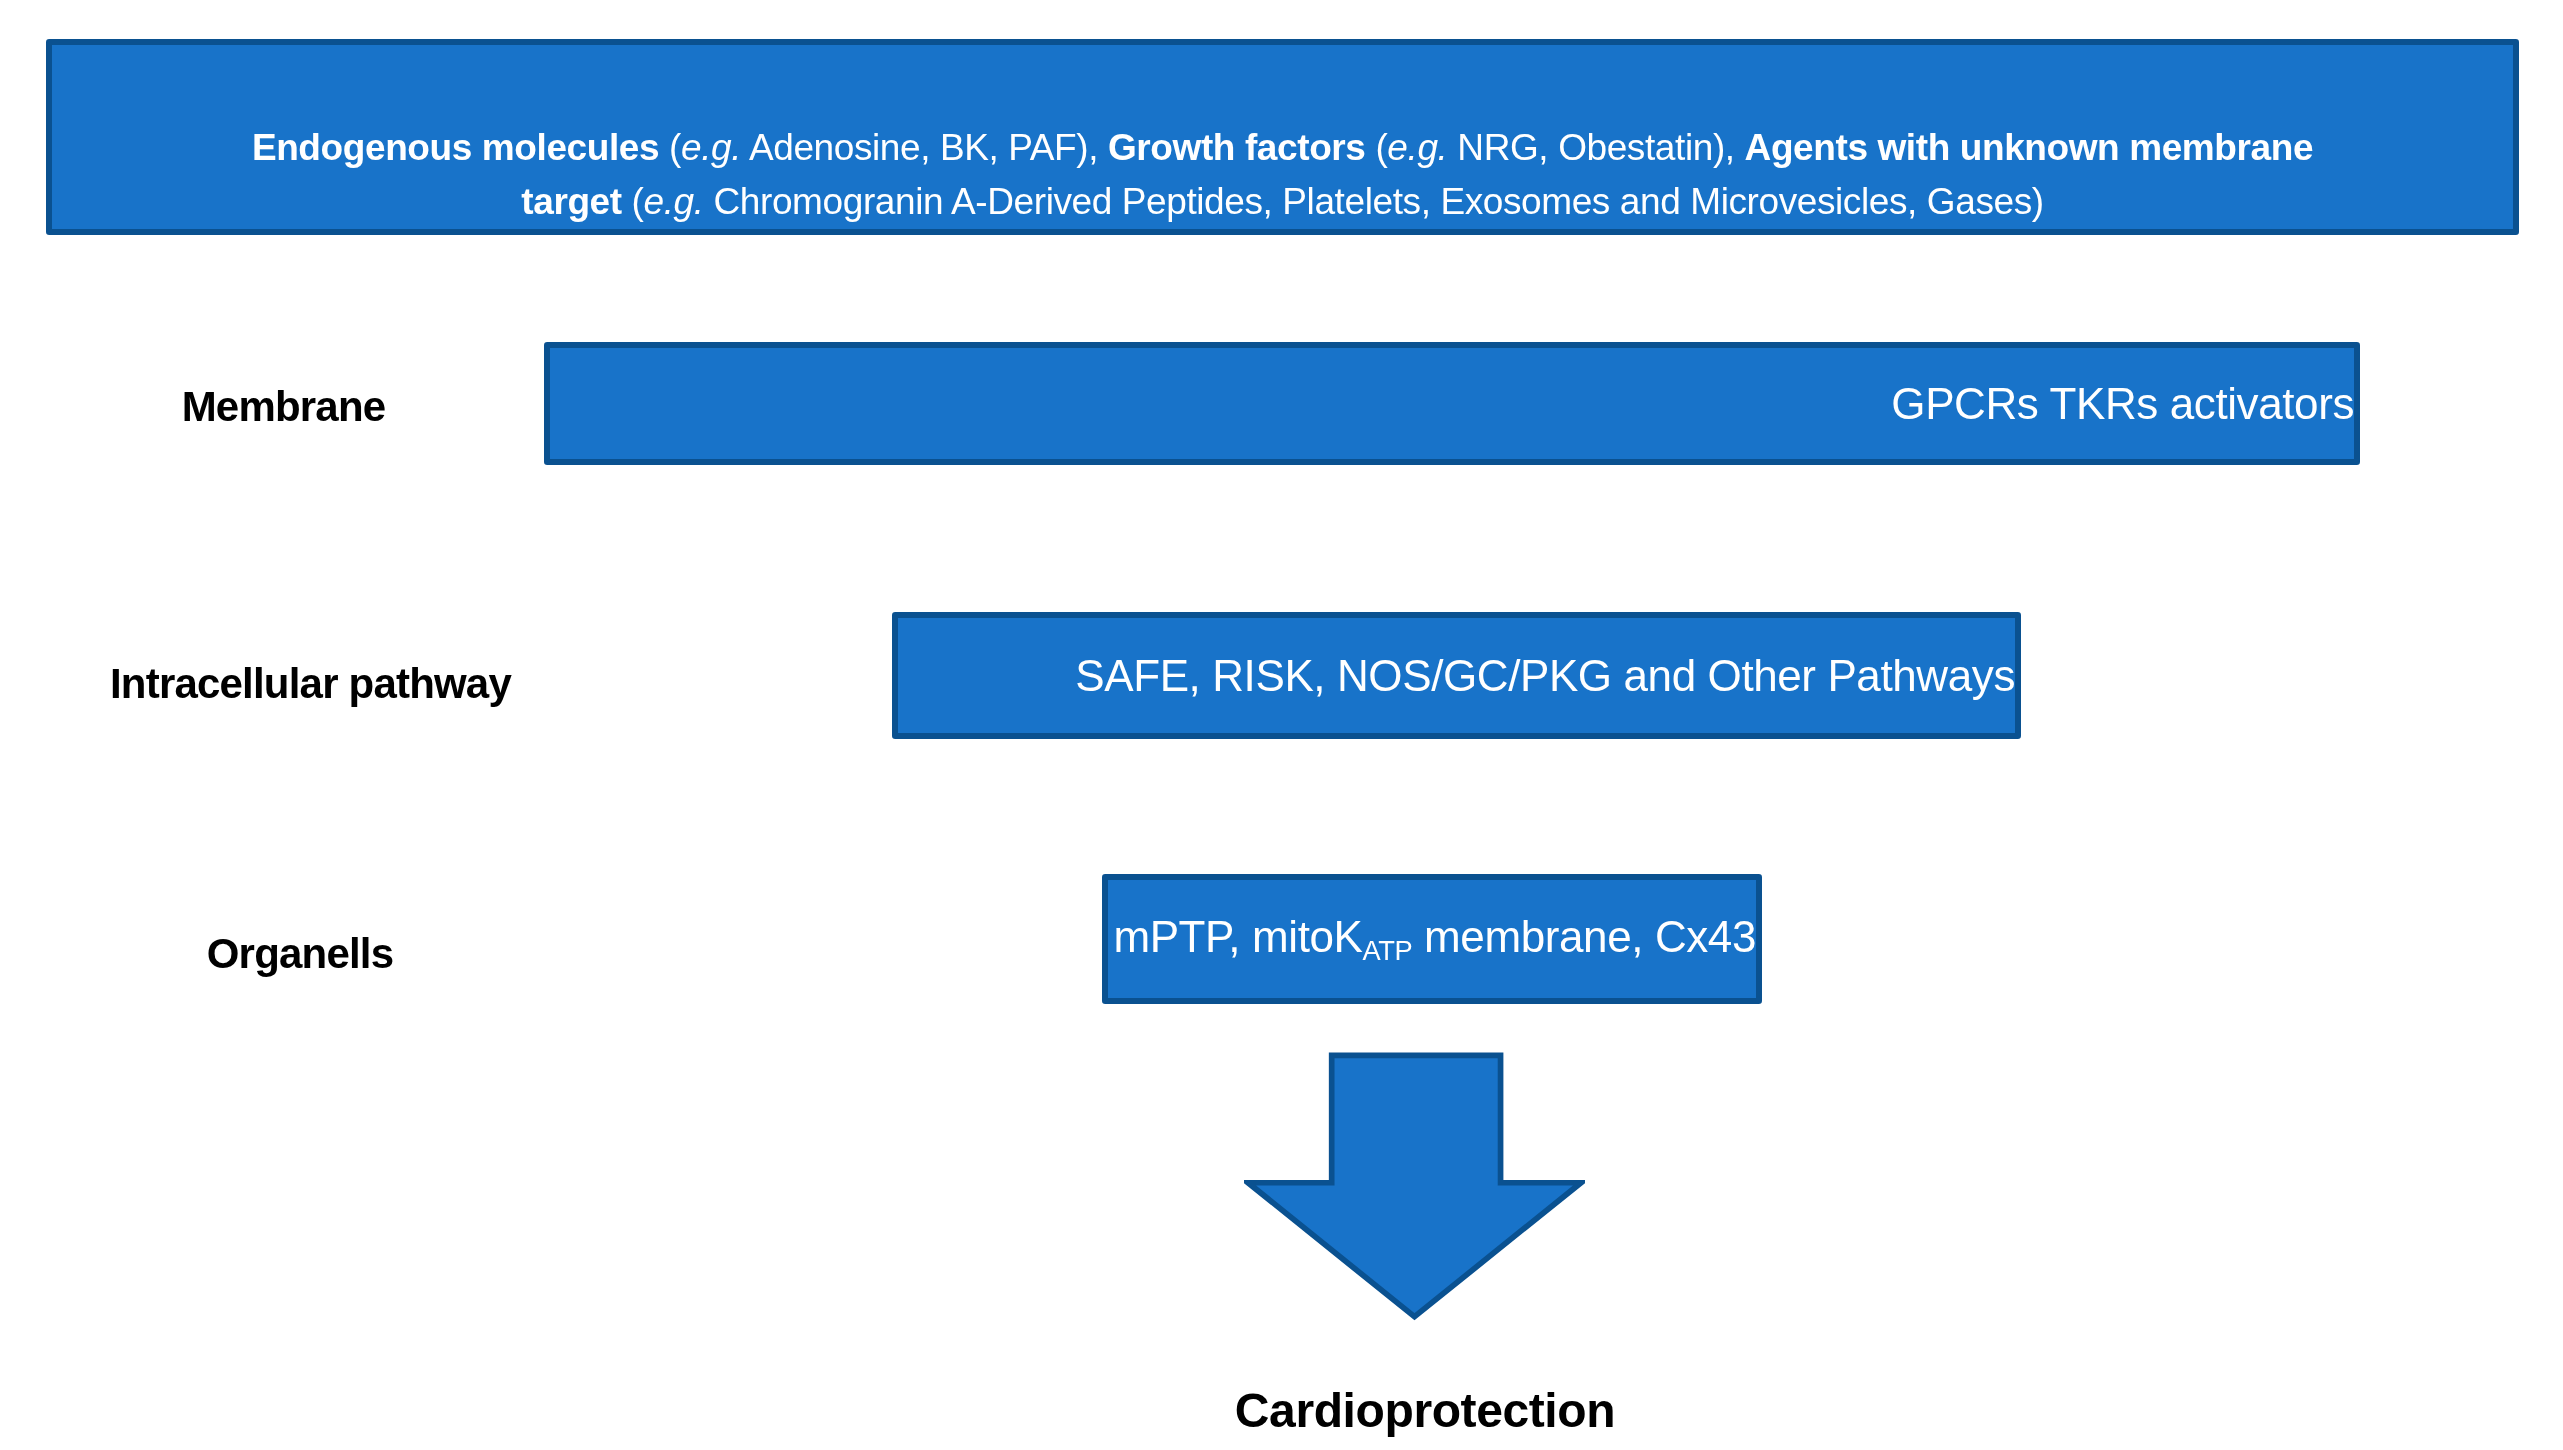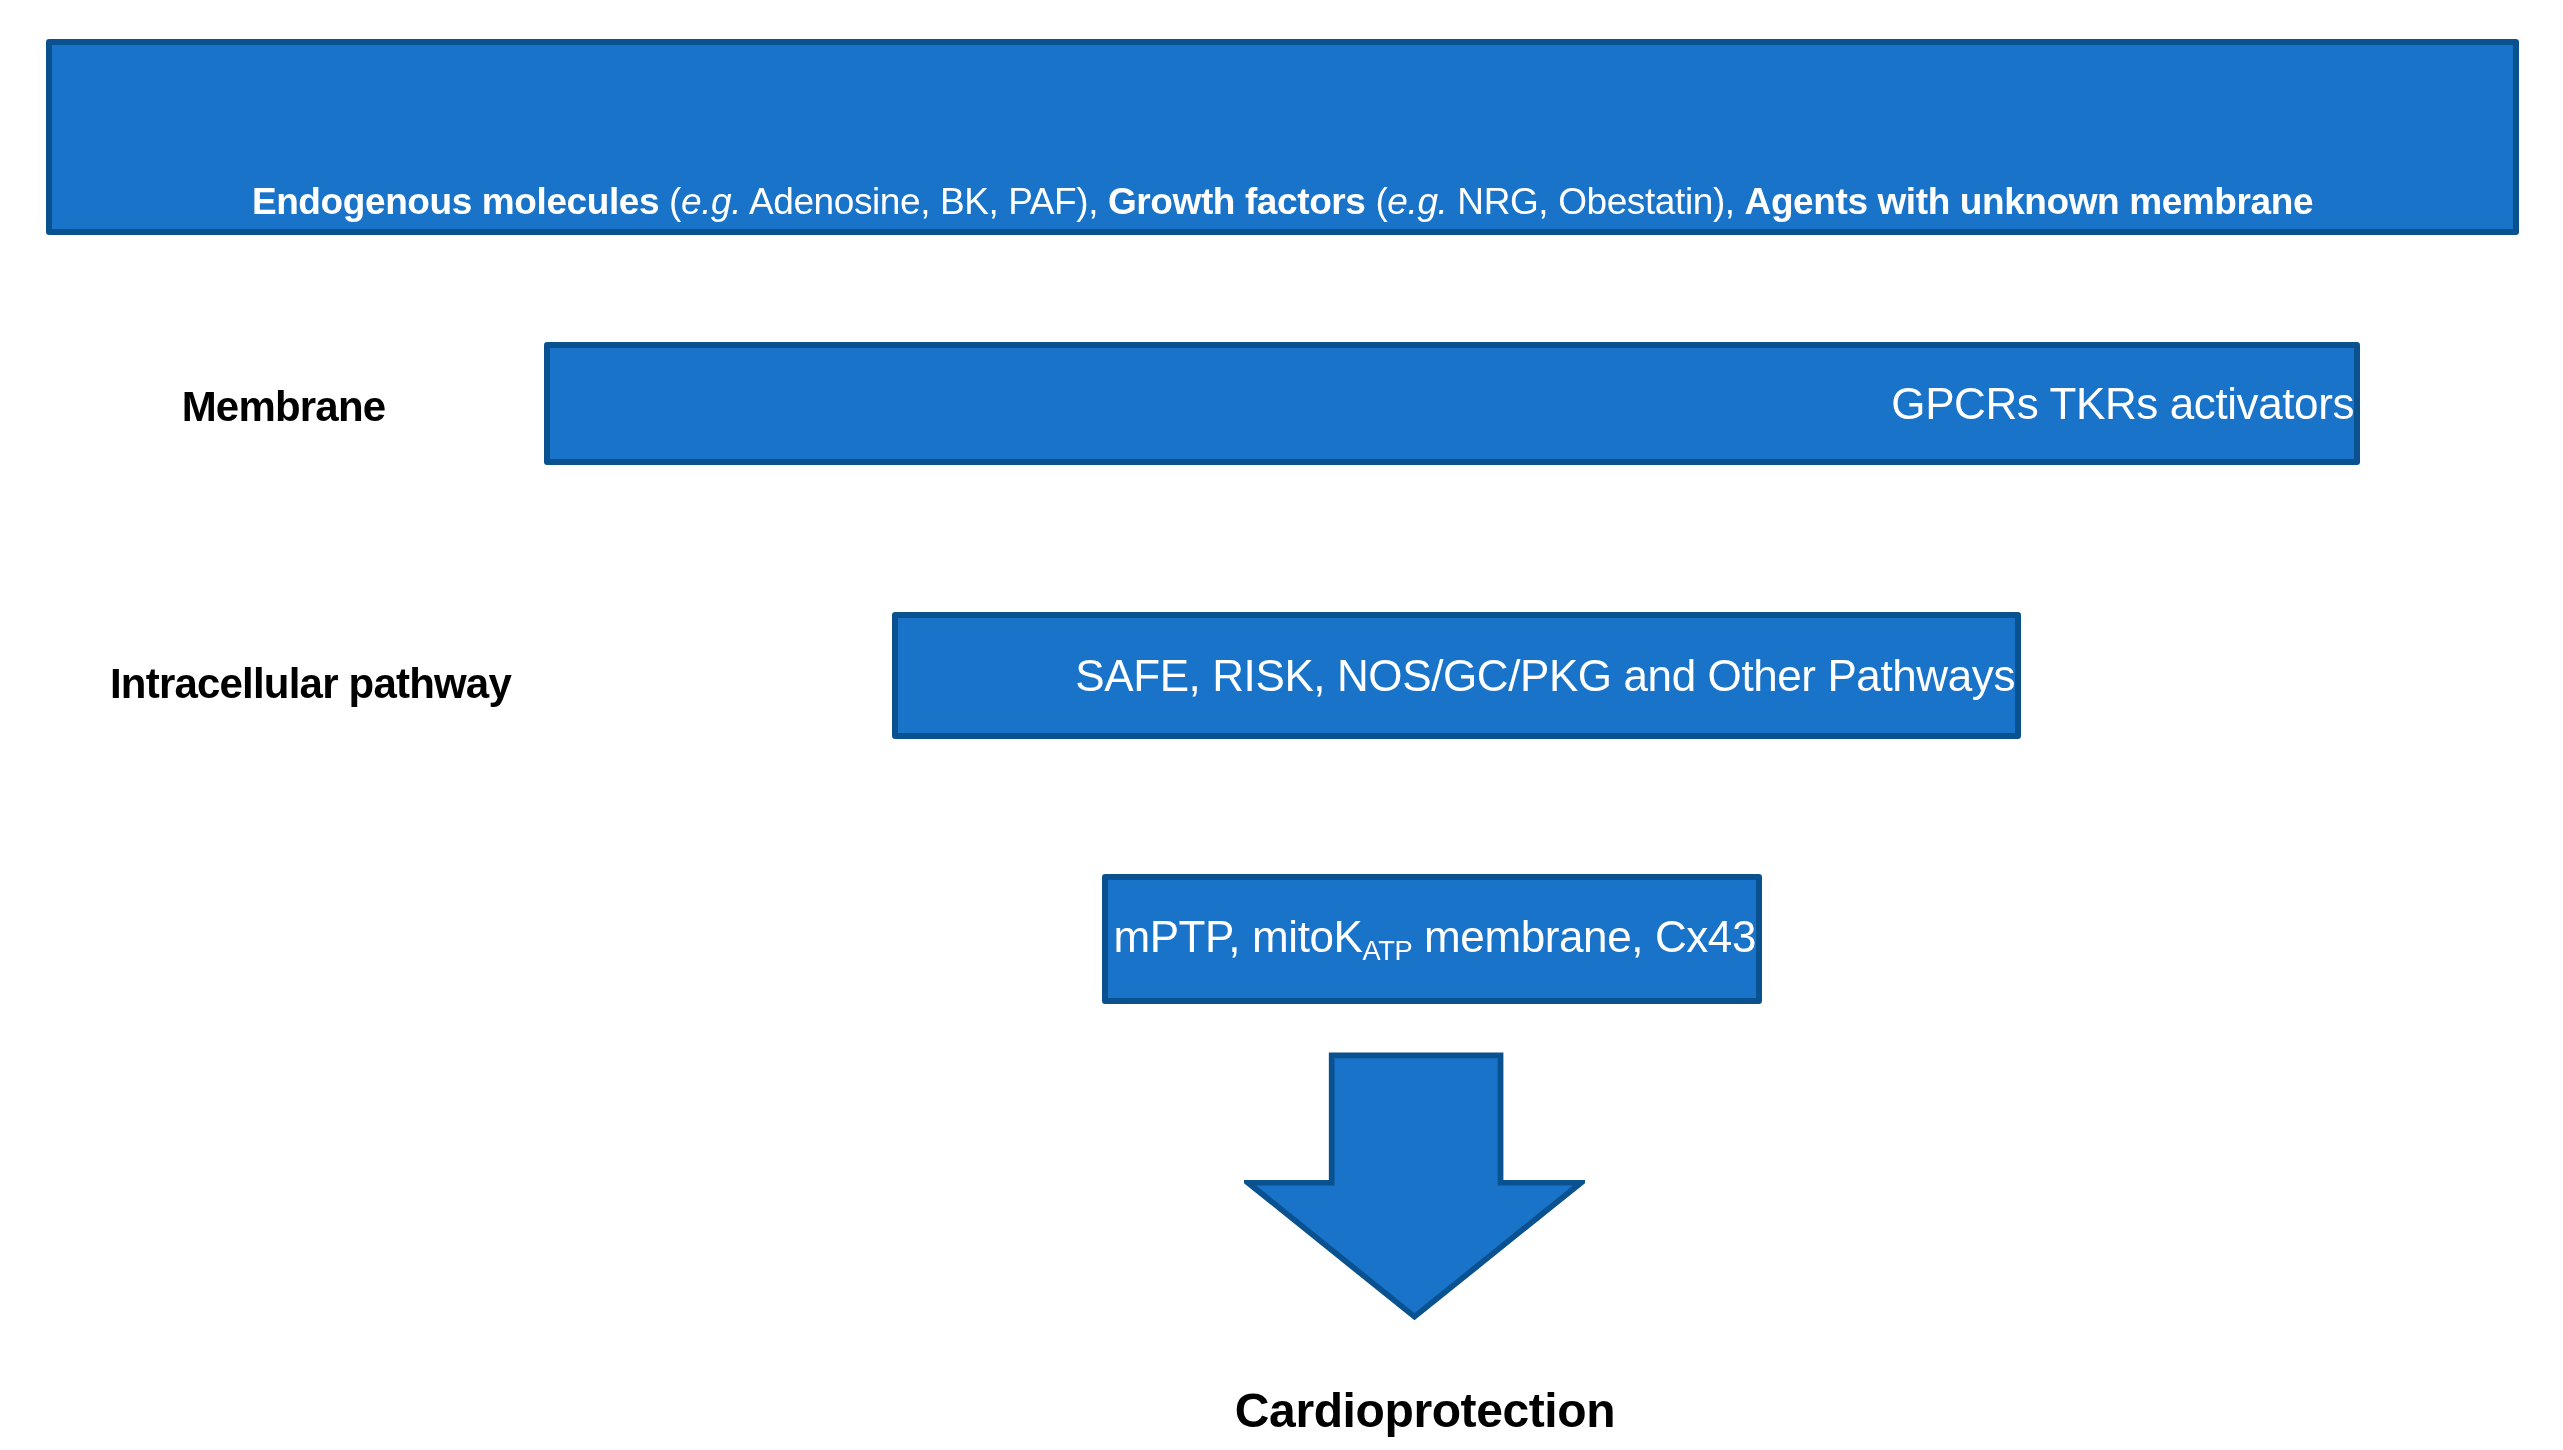--- a/index.html
+++ b/index.html
@@ -61,33 +61,35 @@
     color: var(--label-text);
     font-size: 48px; font-weight: 700; letter-spacing: -0.4px;
     text-align: center; line-height: 62px;
   }
 </style>
 </head>
 <body>
 
 <div class="abs bluebox" id="top-box">
   <div class="line"><span class="seg-bold">Endogenous molecules</span><span class="seg-normal"> (</span><span class="seg-italic">e.g.</span><span class="seg-normal"> Adenosine, BK, PAF), </span><span class="seg-bold">Growth factors</span><span class="seg-normal"> (</span><span class="seg-italic">e.g.</span><span class="seg-normal"> NRG, Obestatin), </span><span class="seg-bold">Agents with unknown membrane</span></div>
+  <div class="line"><span class="seg-bold">target</span><span class="seg-normal"> (</span><span class="seg-italic">e.g.</span><span class="seg-normal"> Chromogranin A-Derived Peptides, Platelets, Exosomes and Microvesicles, Gases)</span></div>
 </div>
 
 <div class="abs row-label" id="membrane-label">Membrane</div>
 <div class="abs bluebox" id="membrane-box">
   <span class="box-text">GPCRs TKRs activators</span>
 </div>
 
 <div class="abs row-label" id="intracellular-label">Intracellular pathway</div>
 <div class="abs bluebox" id="intracellular-box">
   <span class="box-text">SAFE, RISK, NOS/GC/PKG and Other Pathways</span>
 </div>
 
 <div class="abs row-label" id="mitochondria-label">
+  <div>Organells</div>
 </div>
 <div class="abs bluebox" id="mitochondria-box">
   <span class="box-text"><span>mPTP, mitoK</span><span class="sub">ATP</span><span> membrane, Cx43</span></span>
 </div>
 
 <svg class="abs" id="down-arrow" viewBox="0 0 420 332" aria-hidden="true">
   <polygon points="108,5 316,5 316,162 415,162 210,327 5,162 108,162"></polygon>
 </svg>
 
 <div class="abs" id="cardioprotection-title">Cardioprotection</div>

